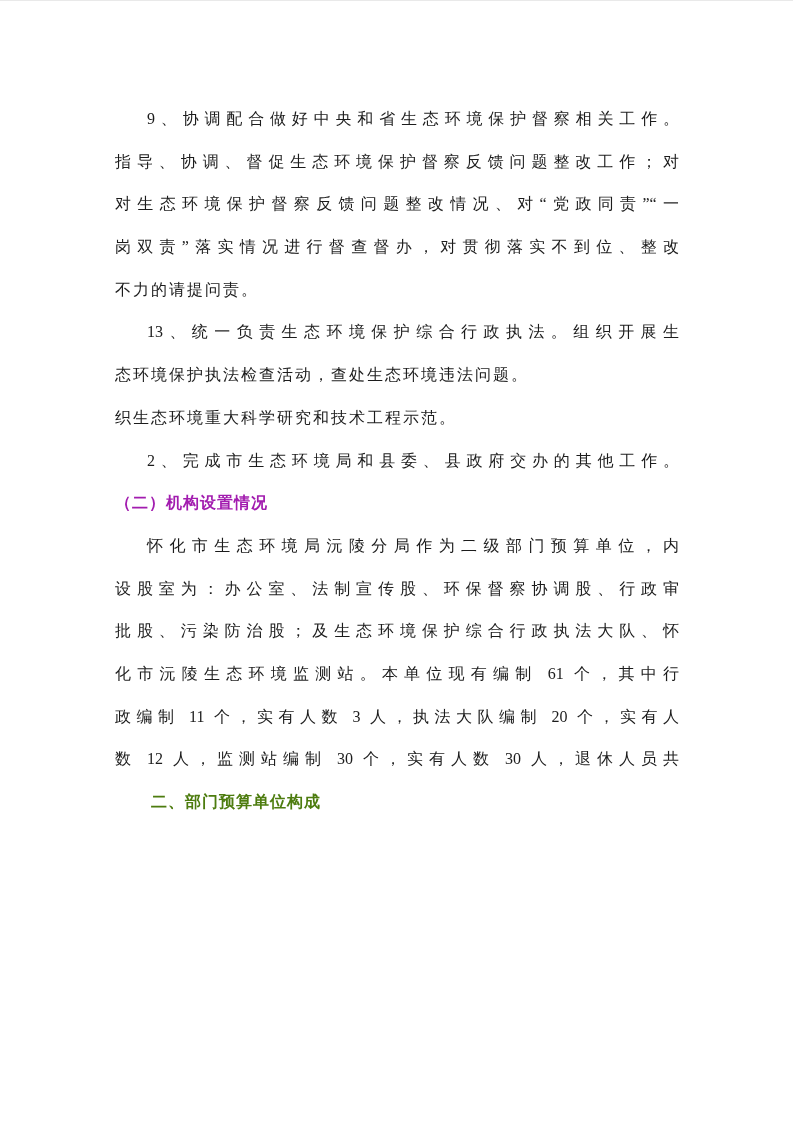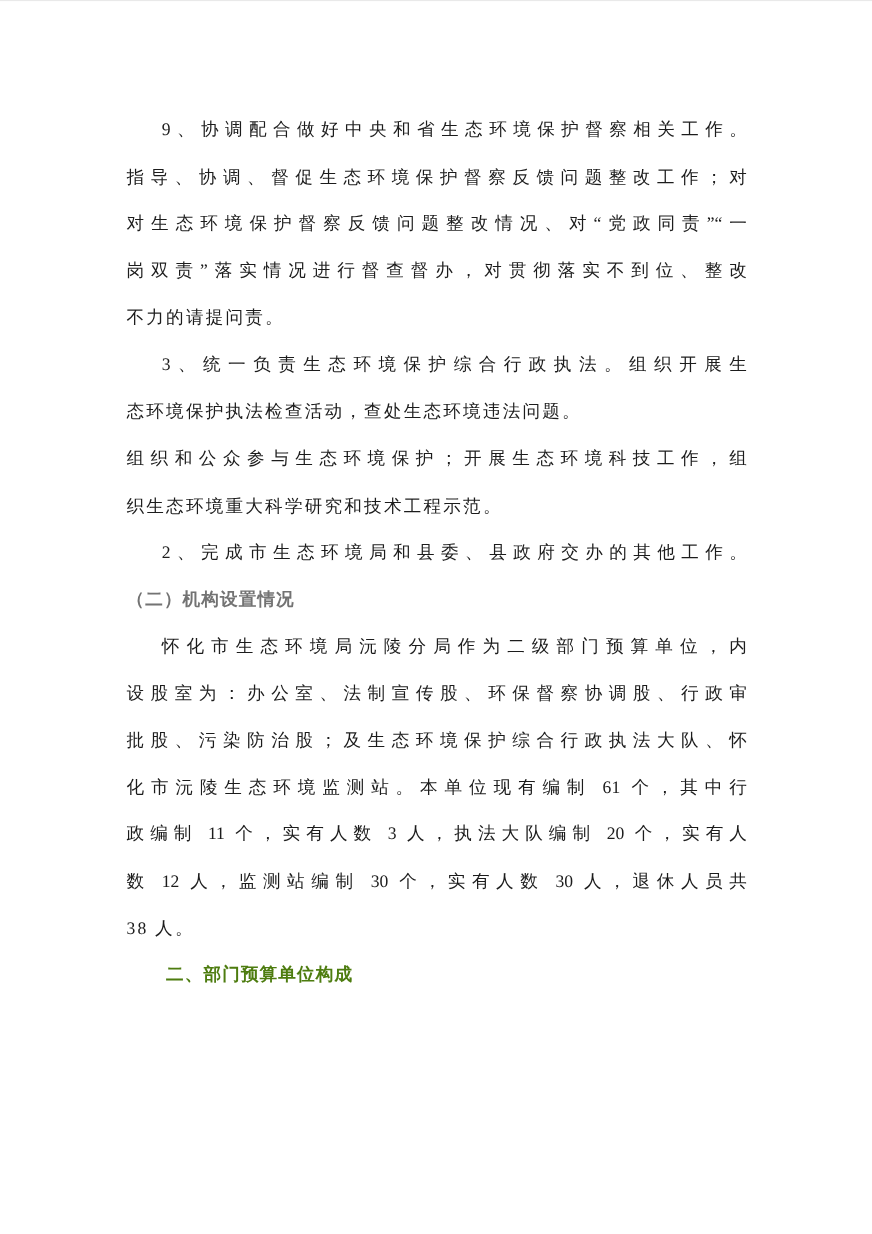--- a/index.html
+++ b/index.html
@@ -45,21 +45,21 @@
   .just.ind {
     width: 532px;
   }
   
   .plain {
     letter-spacing: 2px;
   }
   
   .h-sub {
     font-weight: 700;
-    color: #737373;
+    color: #a21caf;
     letter-spacing: 1px;
   }
   
   .h-part {
     font-weight: 700;
     color: #4d7c0f;
     font-family: "Liberation Sans", sans-serif;
     letter-spacing: 1px;
     padding-left: 36px;
   }
@@ -67,28 +67,26 @@
 </head>
 <body>
 
 <div class="page">
   <div class="content">
     <div class="line just ind">9、协调配合做好中央和省生态环境保护督察相关工作。</div>
     <div class="line just">指导、协调、督促生态环境保护督察反馈问题整改工作；对</div>
     <div class="line just">对生态环境保护督察反馈问题整改情况、对“党政同责”“一</div>
     <div class="line just">岗双责”落实情况进行督查督办，对贯彻落实不到位、整改</div>
     <div class="line plain">不力的请提问责。</div>
-    <div class="line just ind">3、统一负责生态环境保护综合行政执法。组织开展生</div>
+    <div class="line just ind">13、统一负责生态环境保护综合行政执法。组织开展生</div>
     <div class="line plain">态环境保护执法检查活动，查处生态环境违法问题。</div>
-    <div class="line just">组织和公众参与生态环境保护；开展生态环境科技工作，组</div>
     <div class="line plain">织生态环境重大科学研究和技术工程示范。</div>
     <div class="line just ind">2、完成市生态环境局和县委、县政府交办的其他工作。</div>
     <div class="line h-sub">（二）机构设置情况</div>
     <div class="line just ind">怀化市生态环境局沅陵分局作为二级部门预算单位，内</div>
     <div class="line just">设股室为：办公室、法制宣传股、环保督察协调股、行政审</div>
     <div class="line just">批股、污染防治股；及生态环境保护综合行政执法大队、怀</div>
     <div class="line just">化市沅陵生态环境监测站。本单位现有编制 61 个，其中行</div>
     <div class="line just">政编制 11 个，实有人数 3 人，执法大队编制 20 个，实有人</div>
     <div class="line just">数 12 人，监测站编制 30 个，实有人数 30 人，退休人员共</div>
-    <div class="line plain">38 人。</div>
     <div class="line h-part">二、部门预算单位构成</div>
   </div>
 </div>
 
 </body></html>

